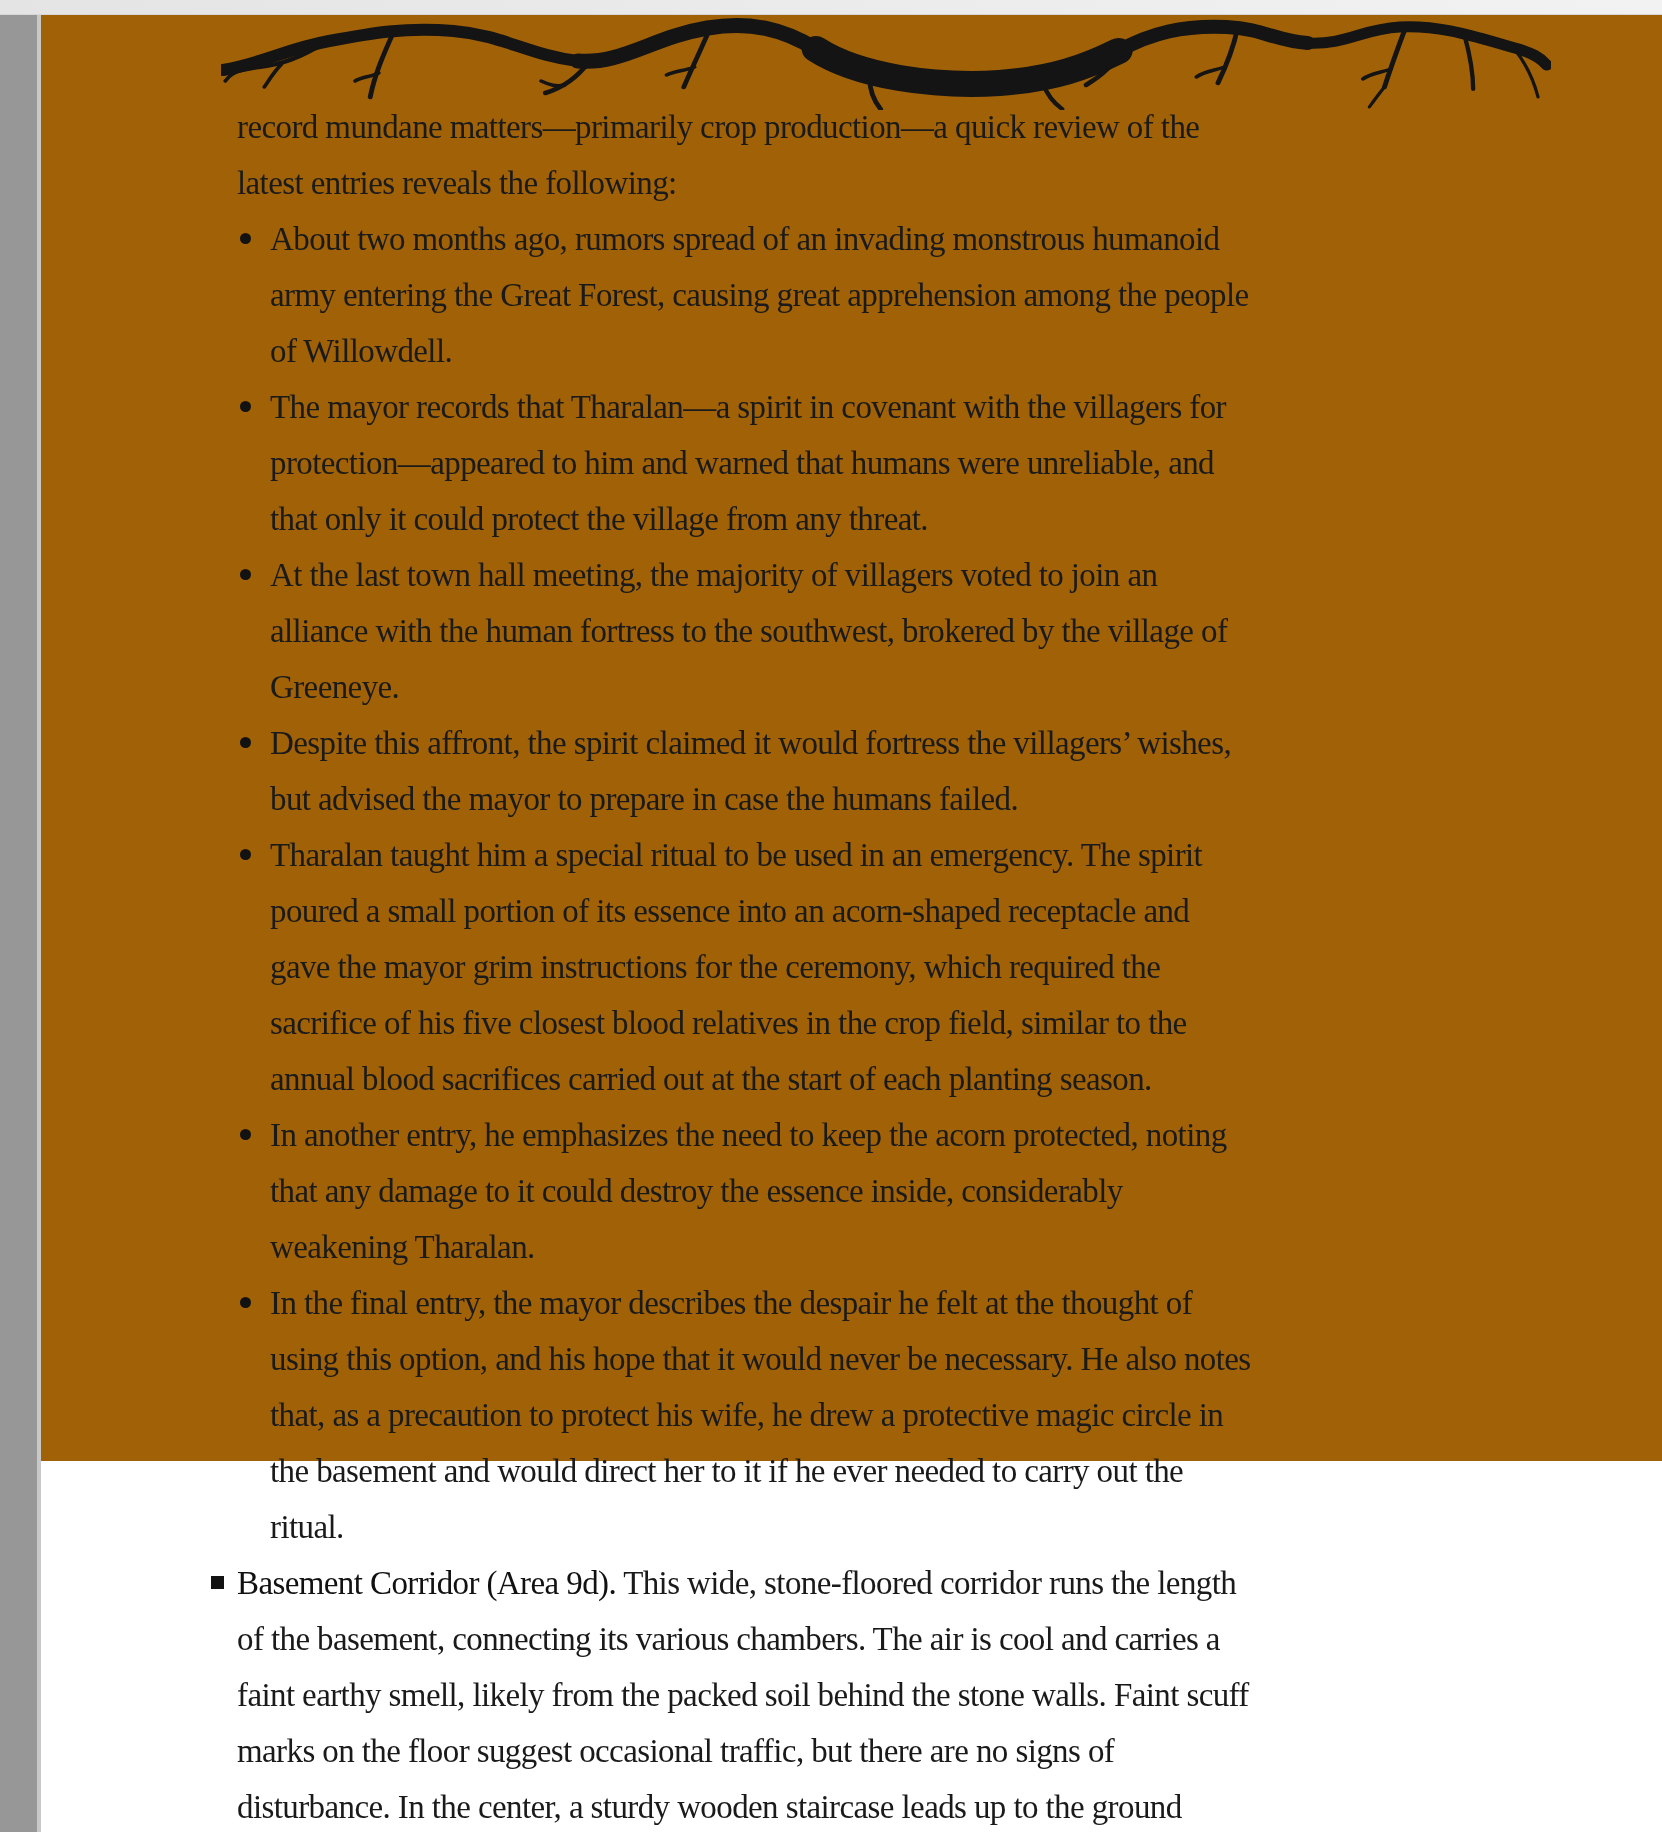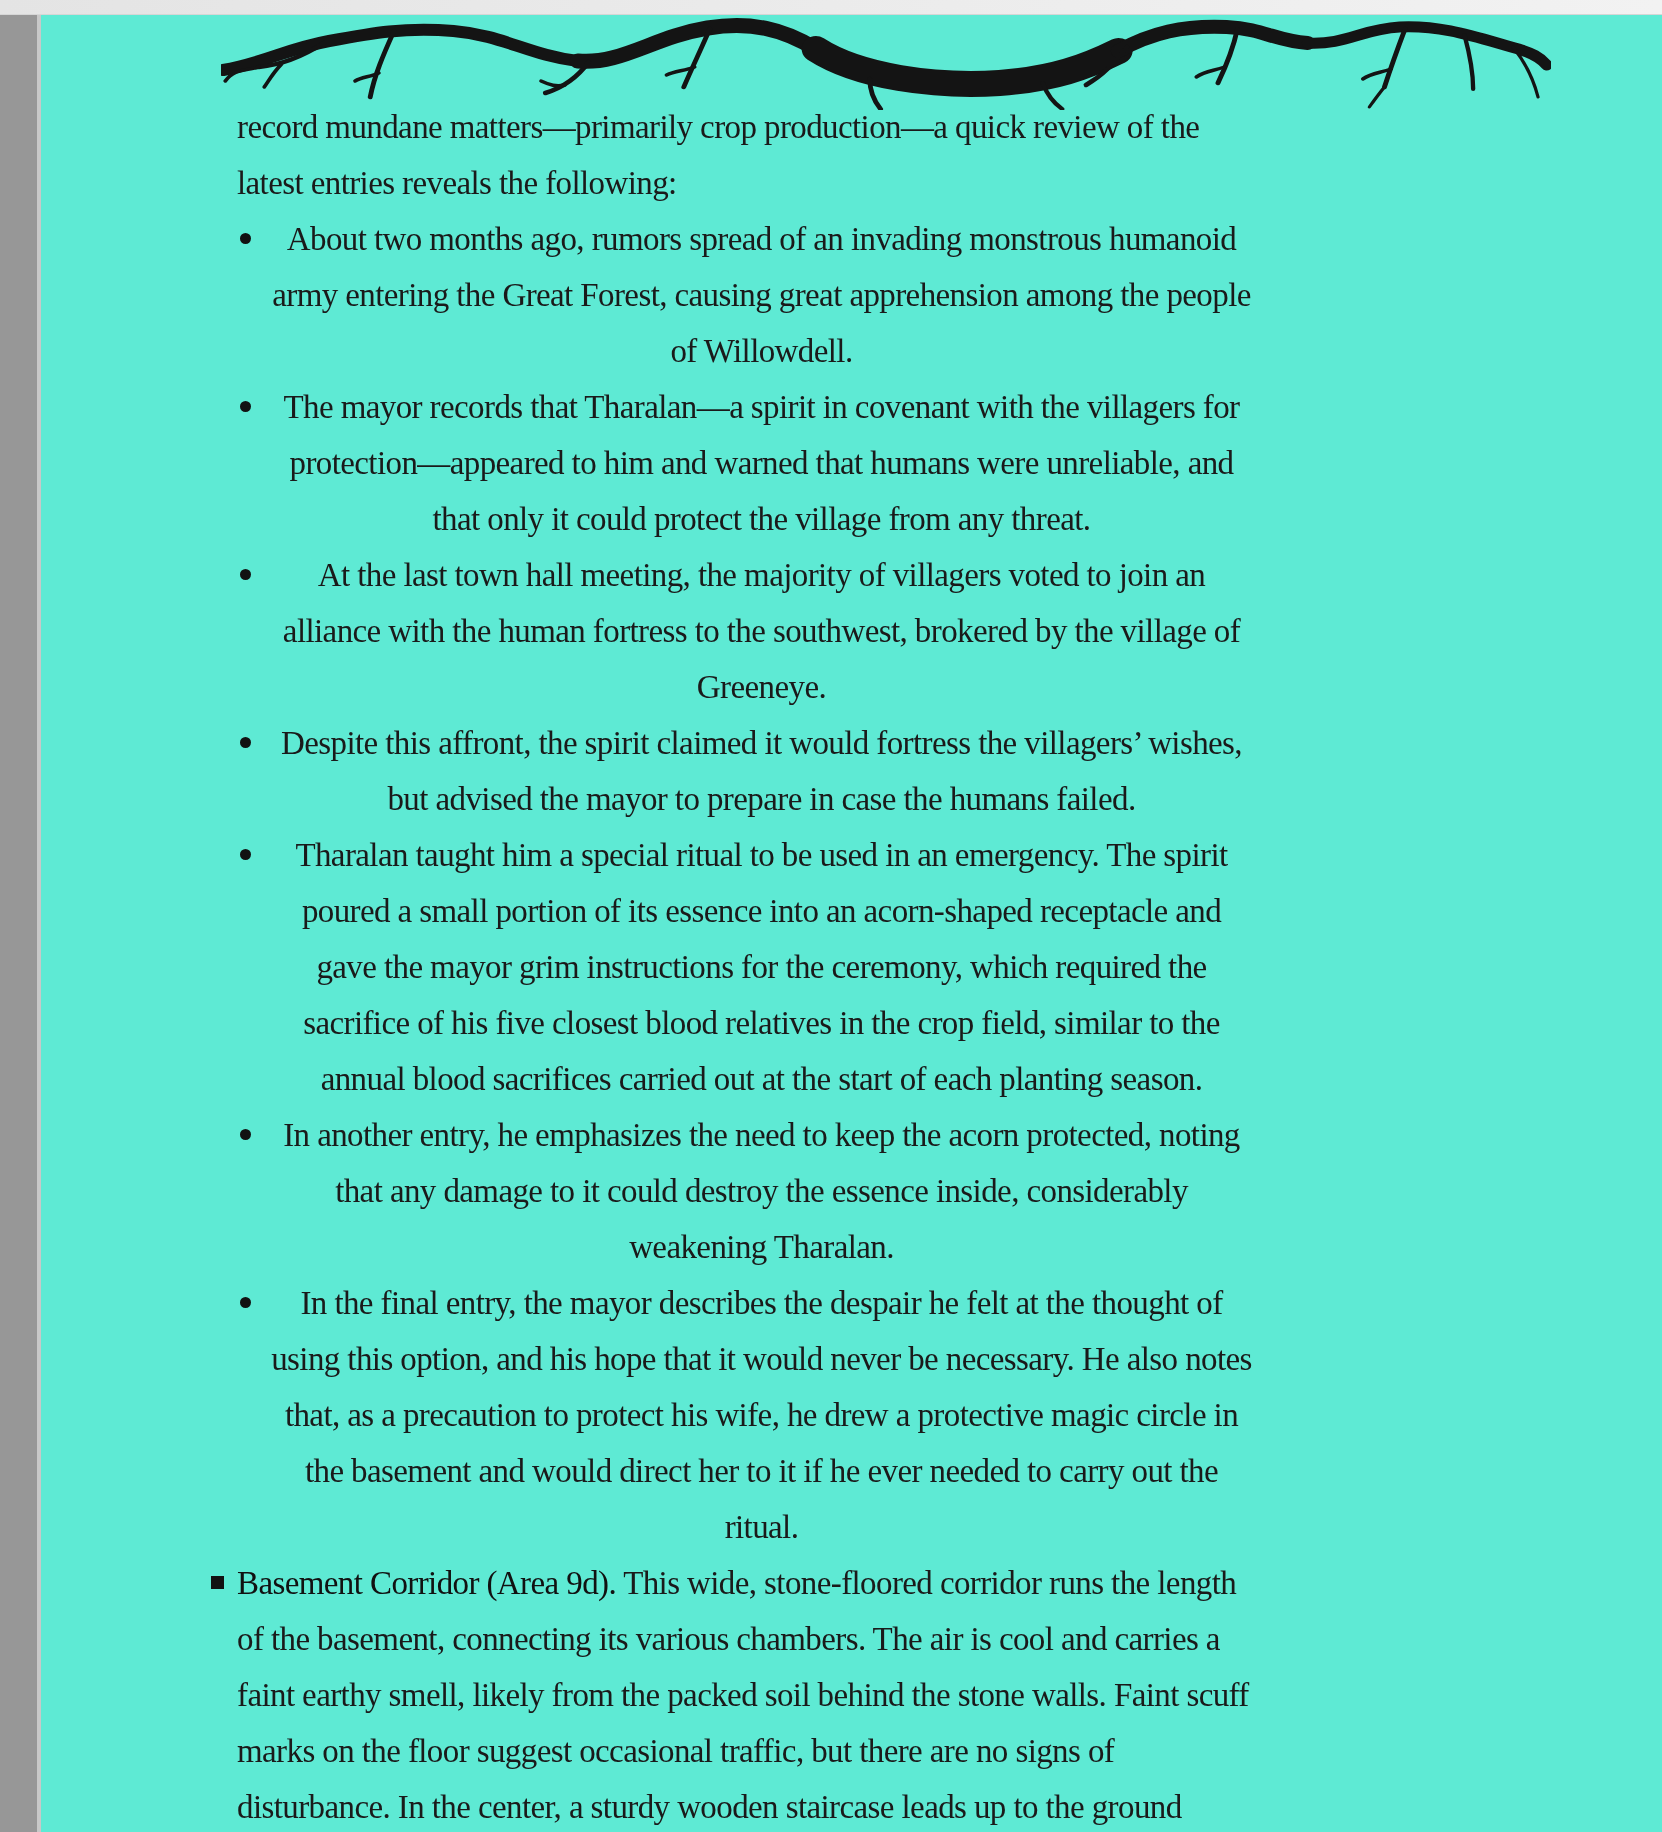--- a/index.html
+++ b/index.html
@@ -6,33 +6,33 @@
   html,body { width:1662px; height:1832px; background:#ffffff; overflow:hidden;
               font-family:"Liberation Serif","DejaVu Serif",serif; }
 
   .topband { position:absolute; left:0; top:0; width:1662px; height:15px;
              background:linear-gradient(90deg,#e4e4e4,#f2f2f2);
              border-bottom:1px solid #d6d6d6; z-index:5; }
 
   .gutter { position:absolute; left:0; top:15px; width:41px; height:1817px;
             background:#979797; border-right:4px solid #c8c8c8; z-index:4; }
 
-  .page { position:absolute; left:41px; top:15px; width:1621px; height:1817px;
-          background:#5eead4; }
+  .page { position:absolute; left:41px; top:15px; width:1621px; height:1446px;
+          background:#a16207; }
 
   .branch { position:absolute; left:180px; top:0px; width:1330px; height:95px; }
 
   .content { position:absolute; left:196px; top:84px; width:1016px;
              font-size:33px; line-height:56px; letter-spacing:-0.6px;
              color:#1a1a1a; }
 
   .intro { margin:0; }
 
   ul.notes { list-style:none; }
-  li.round { position:relative; padding-left:33px;text-align:center; }
+  li.round { position:relative; padding-left:33px; }
   li.round .rb { position:absolute; left:3px; top:22px; width:11px; height:11px;
                  border-radius:50%; background:#121212; }
 
   ul.rooms { list-style:none; }
   li.squareitem { position:relative; }
   li.squareitem .sb { position:absolute; left:-26px; top:21px; width:13px; height:13px;
                       background:#121212; }
   .run-head { font-weight:normal; color:#111111; }
 </style>
 </head>

